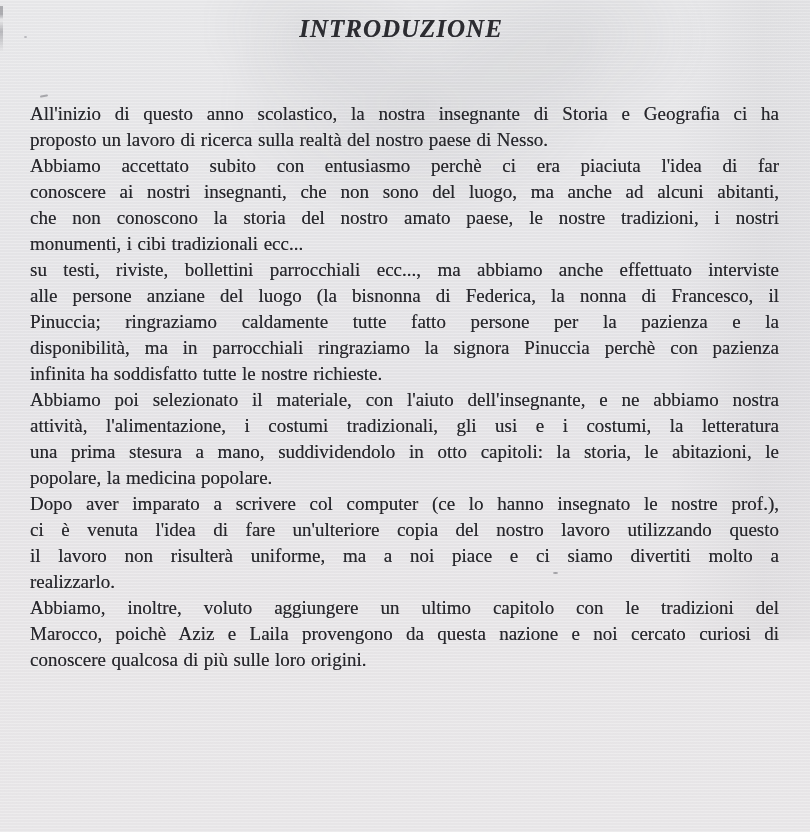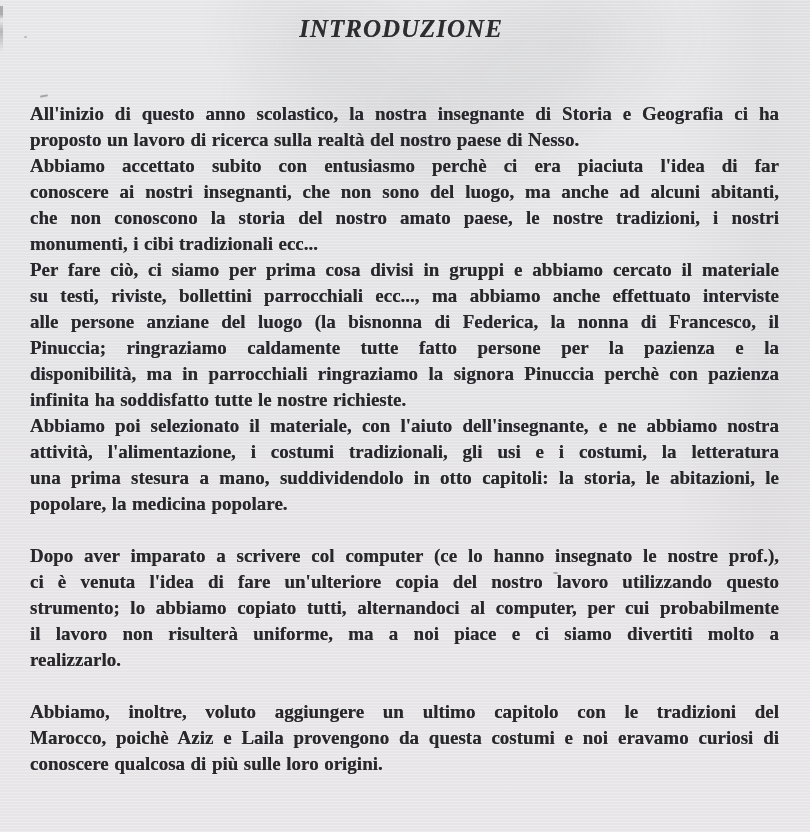--- a/index.html
+++ b/index.html
@@ -51,22 +51,22 @@
     font-weight: bold;
     font-size: 25px;
     letter-spacing: 1px;
     color: #2c2c31;
     text-shadow: 0 0 0.6px rgba(44,44,49,0.55);
   }
   .body {
     position: absolute;
     left: 30px; right: 31px; top: 101px;
   }
-  .para { margin: 0; font-weight: bold; }
-  .para.spaced { margin-top: 26px; }
+  .para { margin: 0; }
+  .para.spaced { }
   .line {
     margin: 0;
     font-size: 19px;
     line-height: 26px;
     color: #27272c;
     text-align: justify;
     text-align-last: justify;
     word-spacing: 0.04em;
     text-shadow: 0 0 0.5px rgba(39,39,44,0.6);
   }
@@ -99,43 +99,41 @@
 
     <section class="para">
       <p class="line">Abbiamo accettato subito con entusiasmo perchè ci era piaciuta l'idea di far</p>
       <p class="line">conoscere ai nostri insegnanti, che non sono del luogo, ma anche ad alcuni abitanti,</p>
       <p class="line">che non conoscono la storia del nostro amato paese, le nostre tradizioni, i nostri</p>
       <p class="line end">monumenti, i cibi tradizionali ecc...</p>
     </section>
 
 
     <section class="para">
-      <p class="line">Per fare ciò, ci siamo per prima cosa divisi in gruppi e abbiamo cercato il materiale</p>
       <p class="line">su testi, riviste, bollettini parrocchiali ecc..., ma abbiamo anche effettuato interviste</p>
       <p class="line">alle persone anziane del luogo (la bisnonna di Federica, la nonna di Francesco, il</p>
       <p class="line">Pinuccia; ringraziamo caldamente tutte fatto persone per la pazienza e la</p>
       <p class="line">disponibilità, ma  in parrocchiali ringraziamo la signora Pinuccia perchè con pazienza</p>
       <p class="line end">infinita ha soddisfatto tutte le nostre richieste.</p>
     </section>
 
     <section class="para">
       <p class="line">Abbiamo poi selezionato il materiale, con l'aiuto dell'insegnante, e ne abbiamo nostra</p>
       <p class="line">attività, l'alimentazione, i costumi tradizionali, gli usi e i costumi, la letteratura</p>
       <p class="line">una prima stesura a mano, suddividendolo in otto capitoli: la storia, le abitazioni, le</p>
       <p class="line end">popolare, la medicina popolare.</p>
     </section>
 
     <section class="para spaced">
       <p class="line">Dopo aver imparato a scrivere col computer (ce lo hanno insegnato le nostre prof.),</p>
       <p class="line">ci è venuta l'idea di fare un'ulteriore copia del nostro lavoro utilizzando questo</p>
-      <p class="line">strumento; lo abbiamo copiato tutti, alternandoci al computer, per cui probabilmente</p>
       <p class="line">il lavoro non risulterà  uniforme, ma a noi piace e ci siamo divertiti molto a</p>
       <p class="line end">realizzarlo.</p>
     </section>
 
     <section class="para spaced">
       <p class="line">Abbiamo, inoltre, voluto aggiungere un ultimo capitolo con le tradizioni del</p>
-      <p class="line">Marocco, poichè Aziz e Laila provengono da questa costumi e noi eravamo curiosi di</p>
+      <p class="line">Marocco, poichè Aziz e Laila provengono da questa nazione e noi cercato curiosi di</p>
       <p class="line end">conoscere qualcosa di più sulle loro origini.</p>
     </section>
 
   </main>
 </div>
 
 </body></html>

